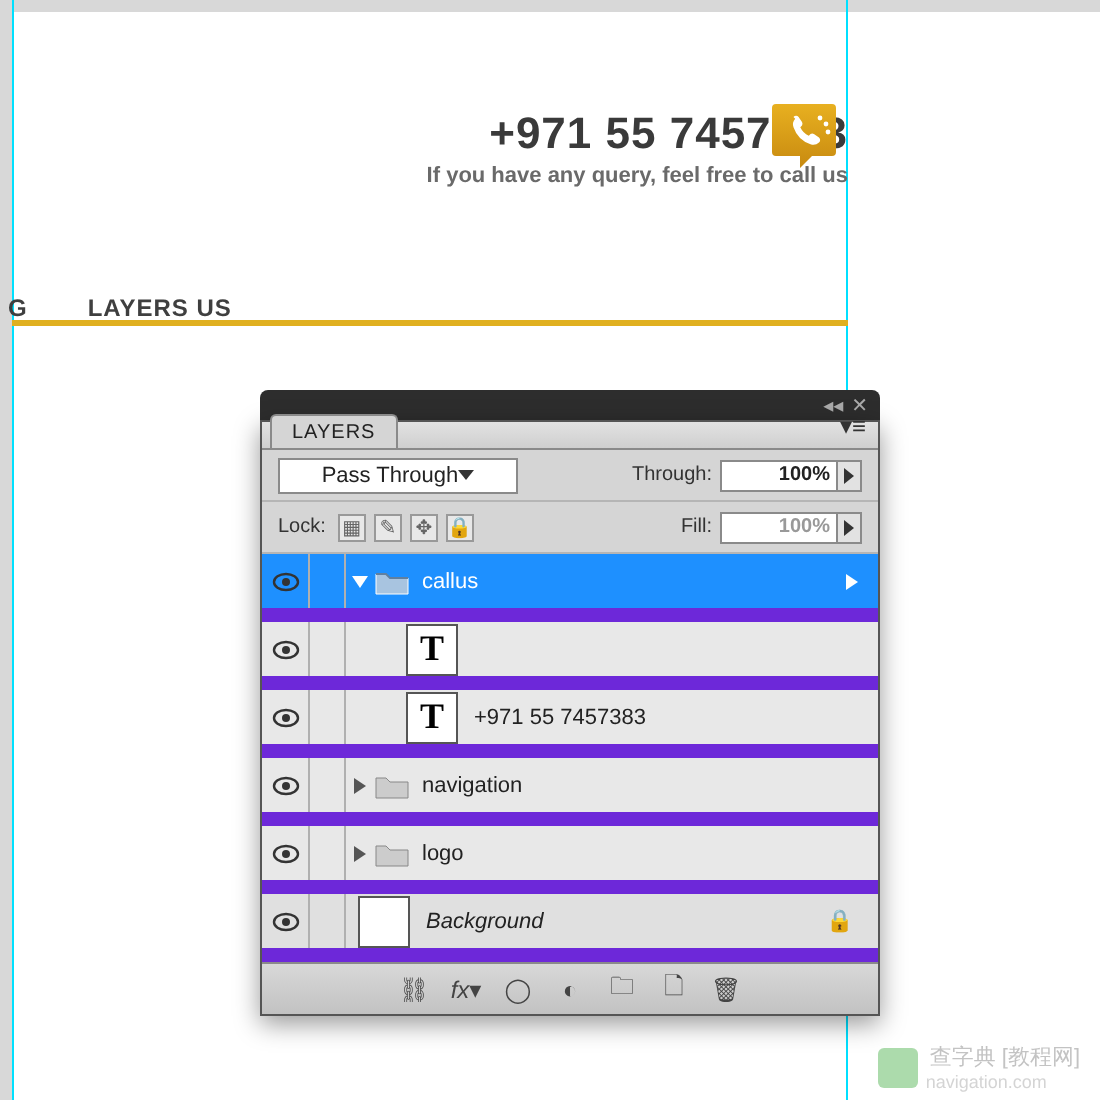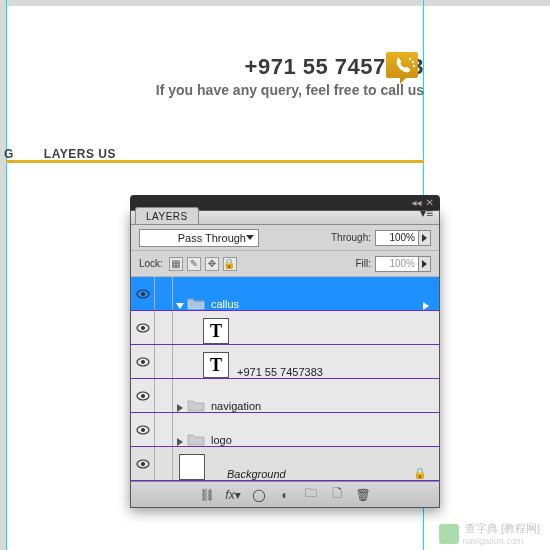--- a/index.html
+++ b/index.html
@@ -8,21 +8,21 @@
   .canvas-area { position: absolute; top: 0; left: 0; width: 550px; height: 550px; background: #fff; }
   .gray-left { position: absolute; top: 0; left: 0; width: 6px; height: 550px; background: #d8d8d8; }
   .gray-top { position: absolute; top: 0; left: 0; width: 550px; height: 6px; background: #d8d8d8; }
   
   .guide-v { position: absolute; top: 0; width: 1px; height: 550px; background: #00e0ff; }
   .guide-h1 { left: 6px; }
   .guide-h2 { left: 423px; }
   
   .phone-block { position: absolute; top: 54px; right: 126px; text-align: right; }
   .phone-num { font-size: 22px; font-weight: bold; color: #3a3a3a; letter-spacing: 0.5px; }
-  .phone-sub { font-size: 14px; font-weight: bold; color: #6a6a6a; margin-top: 2px; }
+  .phone-sub { font-size: 11px; font-weight: bold; color: #6a6a6a; margin-top: 2px; }
   
   .phone-icon-box { position: absolute; top: 50px; left: 384px; width: 36px; height: 36px; }
   .phone-icon-box svg { width: 100%; height: 100%; }
   
   .nav-row { position: absolute; top: 140px; left: 6px; width: 418px; height: 28px; display: flex; align-items: center; }
   .nav-item { font-size: 12px; font-weight: bold; color: #3f3f3f; letter-spacing: 0.5px; }
   .nav-g { margin-left: -2px; }
   .nav-contact { margin-left: 30px; }
   .gold-line { position: absolute; top: 160px; left: 6px; width: 418px; height: 3px; background: #e0b020; }
   
@@ -31,50 +31,50 @@
   .panel-tab-strip .tab-btns { position: absolute; right: 6px; top: 2px; display: flex; gap: 4px;}
   .tab-btn { color:#aaa; font-size:10px; cursor:pointer; }
   
   .layers-panel { position: absolute; top: 210px; left: 130px; width: 310px; background: #d5d5d5; border: 1px solid #555; font-family: Tahoma, Arial, sans-serif; font-size: 11px; color: #222; box-shadow: 0 4px 12px rgba(0,0,0,0.4); }
   
   .panel-tab { height: 14px; background: linear-gradient(#e2e2e2, #cfcfcf); border-bottom: 1px solid #8a8a8a; display: flex; align-items: flex-end; }
   .panel-tab-label { background: #d5d5d5; border: 1px solid #8a8a8a; border-bottom: none; padding: 3px 10px 2px; margin-left: 4px; font-size: 10px; letter-spacing: 0.5px; border-top-left-radius: 3px; border-top-right-radius: 3px; }
   .panel-menu { margin-left: auto; margin-right: 6px; margin-bottom: 4px; font-size: 12px; color:#333; cursor:pointer; }
   
   .panel-row { height: 26px; display: flex; align-items: center; padding: 0 8px; border-bottom: 1px solid #b5b5b5; }
-  .panel-row .select-box { background: #fff; border: 1px solid #8a8a8a; height: 18px; width: 120px; padding: 0 4px; display:flex; align-items:center; justify-content:flex-end; }
+  .panel-row .select-box { background: #fff; border: 1px solid #8a8a8a; height: 18px; width: 120px; padding: 0 4px; display:flex; align-items:center; justify-content:center; }
   .sel-arrow { width:0;height:0;border-left:4px solid transparent;border-right:4px solid transparent;border-top:5px solid #333; }
   .panel-row .spacer { flex: 1; }
   .panel-row .lbl { font-size: 10px; color: #333; }
-  .pct-box { width: 44px; height: 16px; background: #fff; border: 1px solid #8a8a8a; margin-left: 4px; text-align: right; padding: 0 3px; font-size:10px; line-height:14px; }
+  .pct-box { width: 59px; height: 16px; background: #fff; border: 1px solid #8a8a8a; margin-left: 4px; text-align: right; padding: 0 3px; font-size:10px; line-height:14px;font-weight:bold; }
   .pct-arrow { width: 12px; height: 16px; border: 1px solid #8a8a8a; border-left:none; display:inline-flex;align-items:center;justify-content:center; background:#e2e2e2;}
   .pct-arrow div{width:0;height:0;border-top:4px solid transparent;border-bottom:4px solid transparent;border-left:5px solid #333;}
   
   .disabled { color: #999; }
   .lock-icons { display:flex; gap:4px; margin-left:6px;}
   .lock-icons span{ width:14px;height:14px;border:1px solid #999;display:inline-flex;align-items:center;justify-content:center;font-size:10px;color:#666;background:#e8e8e8;}
   
   .layer-list { background: #e8e8e8; }
-  .layer-row { height: 34px; display: flex; align-items: flex-end; border-bottom: 1px solid #6d28d9; background:#e8e8e8; }
+  .layer-row { height: 34px; display: flex; align-items: center; border-bottom: 7px solid #6d28d9; background:#e8e8e8; }
   .layer-row.selected { background: #1e90ff; color: #fff; }
   .layer-row.bg-row { background:#e0e0e0; }
   .vis-col { width: 24px; height: 100%; border-right: 1px solid #b0b0b0; display:flex;align-items:center;justify-content:center; }
   .eye { width: 14px; height: 10px; }
   .eye svg{width:100%;height:100%;}
   .link-col { width: 18px; height:100%; border-right:1px solid #b0b0b0; }
   .indent { display:inline-block; }
   .disclose { width:0;height:0;border-top:4px solid transparent;border-bottom:4px solid transparent;border-left:6px solid #555; margin:0 4px; display:inline-block;}
   .disclose.open { transform: rotate(90deg); border-left-color: #fff; }
   .folder-ico { width:18px;height:14px; display:inline-block; margin-right:6px; }
   .folder-ico svg{width:100%;height:100%;}
   .thumb { width: 26px; height: 26px; background: #fff; border: 1px solid #555; margin-right: 8px; display:inline-flex;align-items:center;justify-content:center; }
   .thumb.T { font-family: 'Times New Roman', serif; font-size: 18px; font-weight: bold; color:#000; }
   .thumb.checker { background-image: linear-gradient(45deg,#ccc 25%,transparent 25%),linear-gradient(-45deg,#ccc 25%,transparent 25%),linear-gradient(45deg,transparent 75%,#ccc 75%),linear-gradient(-45deg,transparent 75%,#ccc 75%); background-size:10px 10px; background-position:0 0,0 5px,5px -5px,-5px 0; }
   .layer-name { font-size: 11px; }
-  .layer-name.italic { font-style: italic; margin-left: 14px; }
+  .layer-name.italic { font-style: italic; }
   .lock-end { margin-left:auto; margin-right:12px; font-size:11px; }
   .tri-end { margin-left:auto; margin-right:10px; width:0;height:0;border-top:4px solid transparent;border-bottom:4px solid transparent;border-left:6px solid #fff; }
   
   .panel-footer { height: 26px; background: linear-gradient(#d8d8d8,#c2c2c2); border-top:1px solid #8a8a8a; display:flex; align-items:center; justify-content:center; gap:10px; }
   .panel-footer .fico { width:16px;height:16px; display:inline-flex;align-items:center;justify-content:center; color:#444; font-size:12px; cursor:pointer;}
   
   .watermark { position:absolute; bottom:4px; right:10px; display:flex; align-items:center; gap:6px; opacity:0.5;padding-left:20px; }
   .watermark .wm-box { width:20px;height:20px;background:#5cb85c;border-radius:3px;}
   .watermark .wm-text { font-size:11px; color:#888; }
   .watermark .wm-sub { font-size:9px; color:#aaa; margin-left:-2px;}

